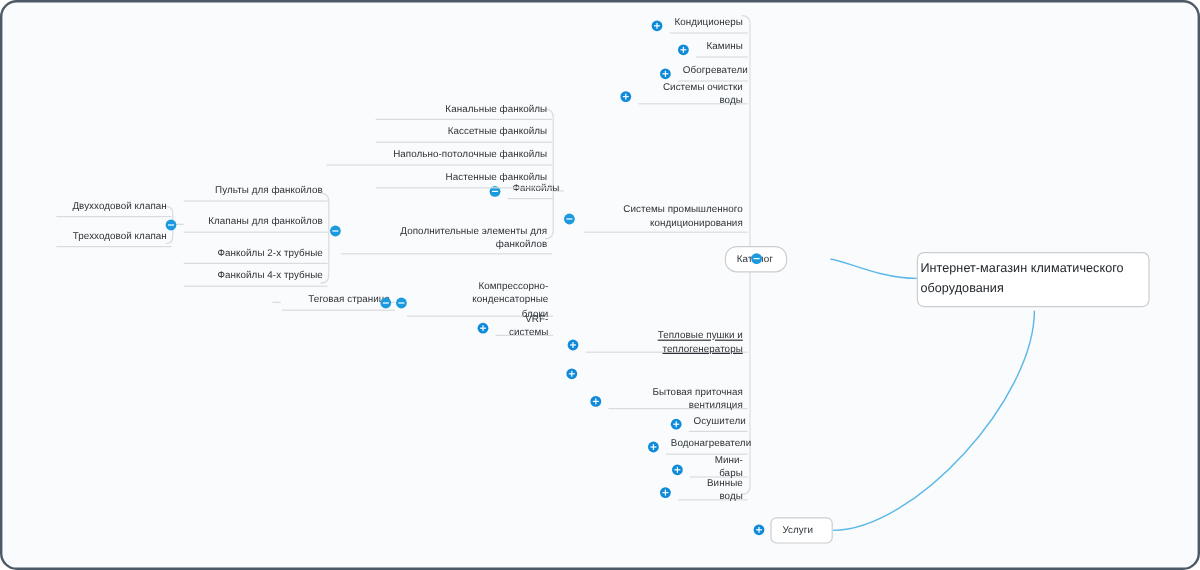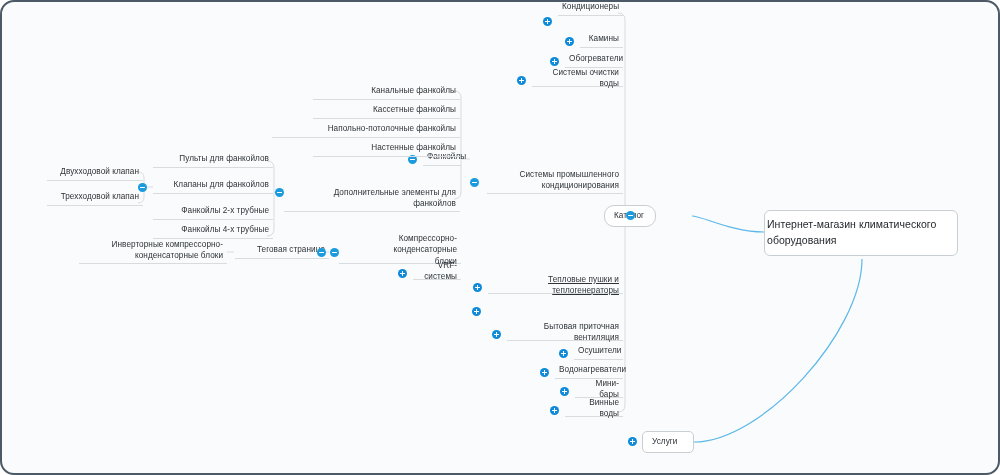--- a/index.html
+++ b/index.html
@@ -122,21 +122,21 @@
   <div class="node boxed mid" style="left:602px; top:203px; width:52px; height:22px;border-radius:10px;">
     <span class="txt">Каталог</span>
   </div>
   <span class="exp" style="left:624px; top:209px;"></span>
 
   <div class="node boxed mid" style="left:640px; top:429px; width:52px; height:22px;">
     <span class="txt">Услуги</span>
   </div>
   <span class="exp plus" style="left:626px; top:435px;"></span>
 
-  <div class="node leaf" style="left:556px; top:0; width:65px; height:14px;">
+  <div class="node leaf" style="left:556px; top:12px; width:65px; height:14px;">
     <span class="txt">Кондиционеры</span>
   </div>
   <span class="exp plus" style="left:541px; top:15px;"></span>
 
   <div class="node leaf" style="left:578px; top:32px; width:43px; height:14px;">
     <span class="txt">Камины</span>
   </div>
   <span class="exp plus" style="left:563px; top:35px;"></span>
 
   <div class="node leaf" style="left:563px; top:52px; width:58px; height:14px;">
@@ -241,18 +241,14 @@
   </div>
   <div class="node leaf" style="left:45px; top:190px; width:96px; height:14px;">
     <span class="txt">Трехходовой клапан</span>
   </div>
 
   <div class="node leaf" style="left:233px; top:243px; width:94px; height:14px;">
     <span class="txt">Теговая страница</span>
   </div>
   <span class="exp" style="left:315px; top:246px;"></span>
 
-  <div class="node leaf" style="left:77px; top:238px; width:148px; height:24px;">
-    <span class="txt">Инверторные компрессорно-
-конденсаторные блоки</span>
-  </div>
 
 </div>
 
 </body></html>

